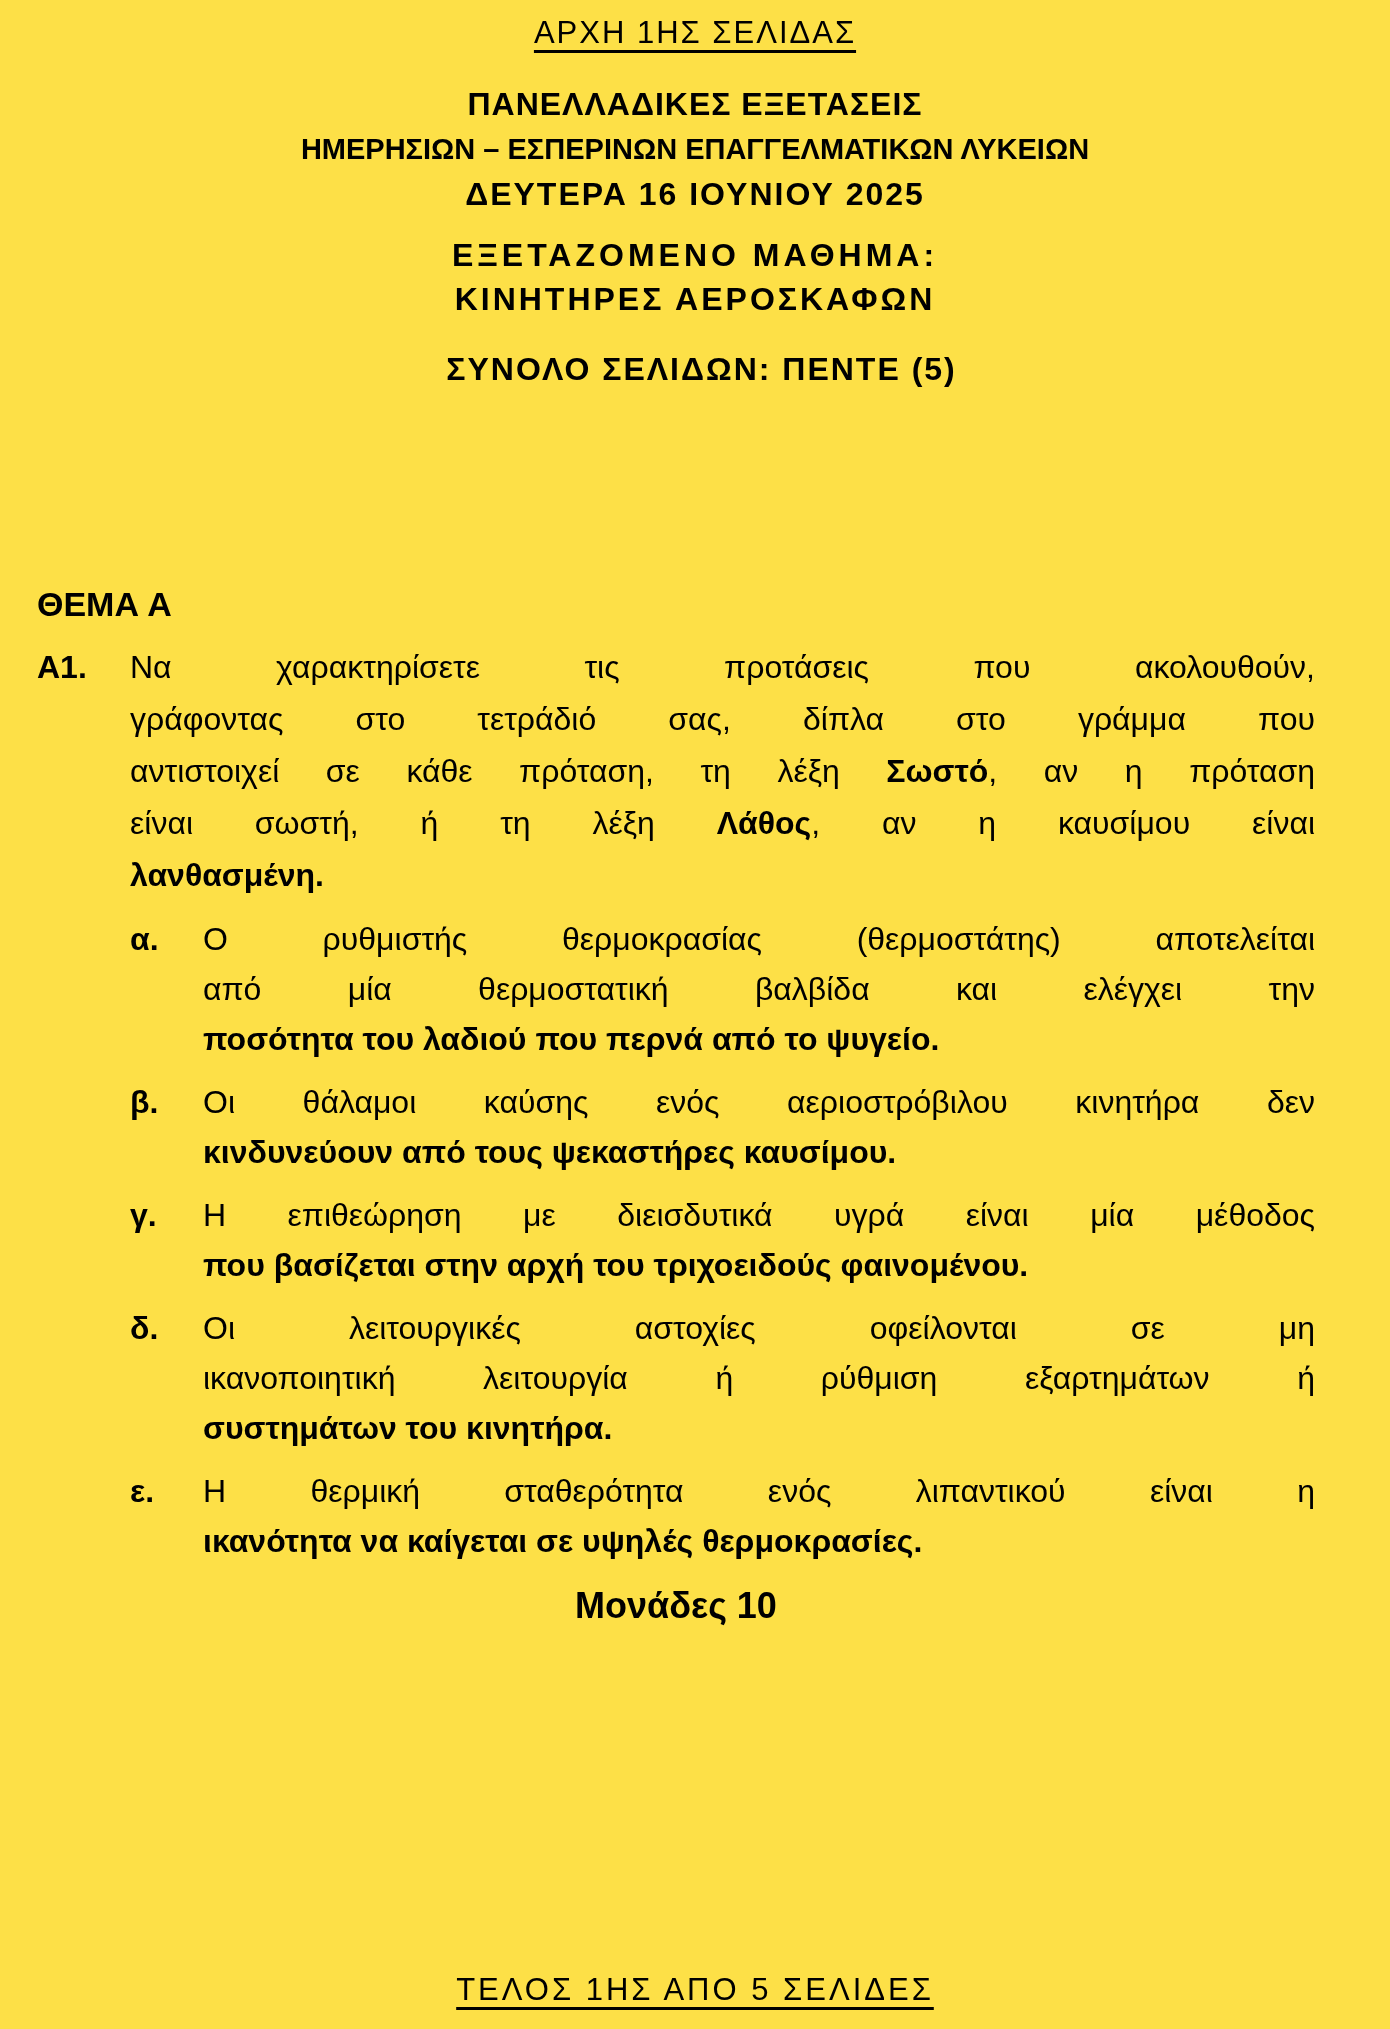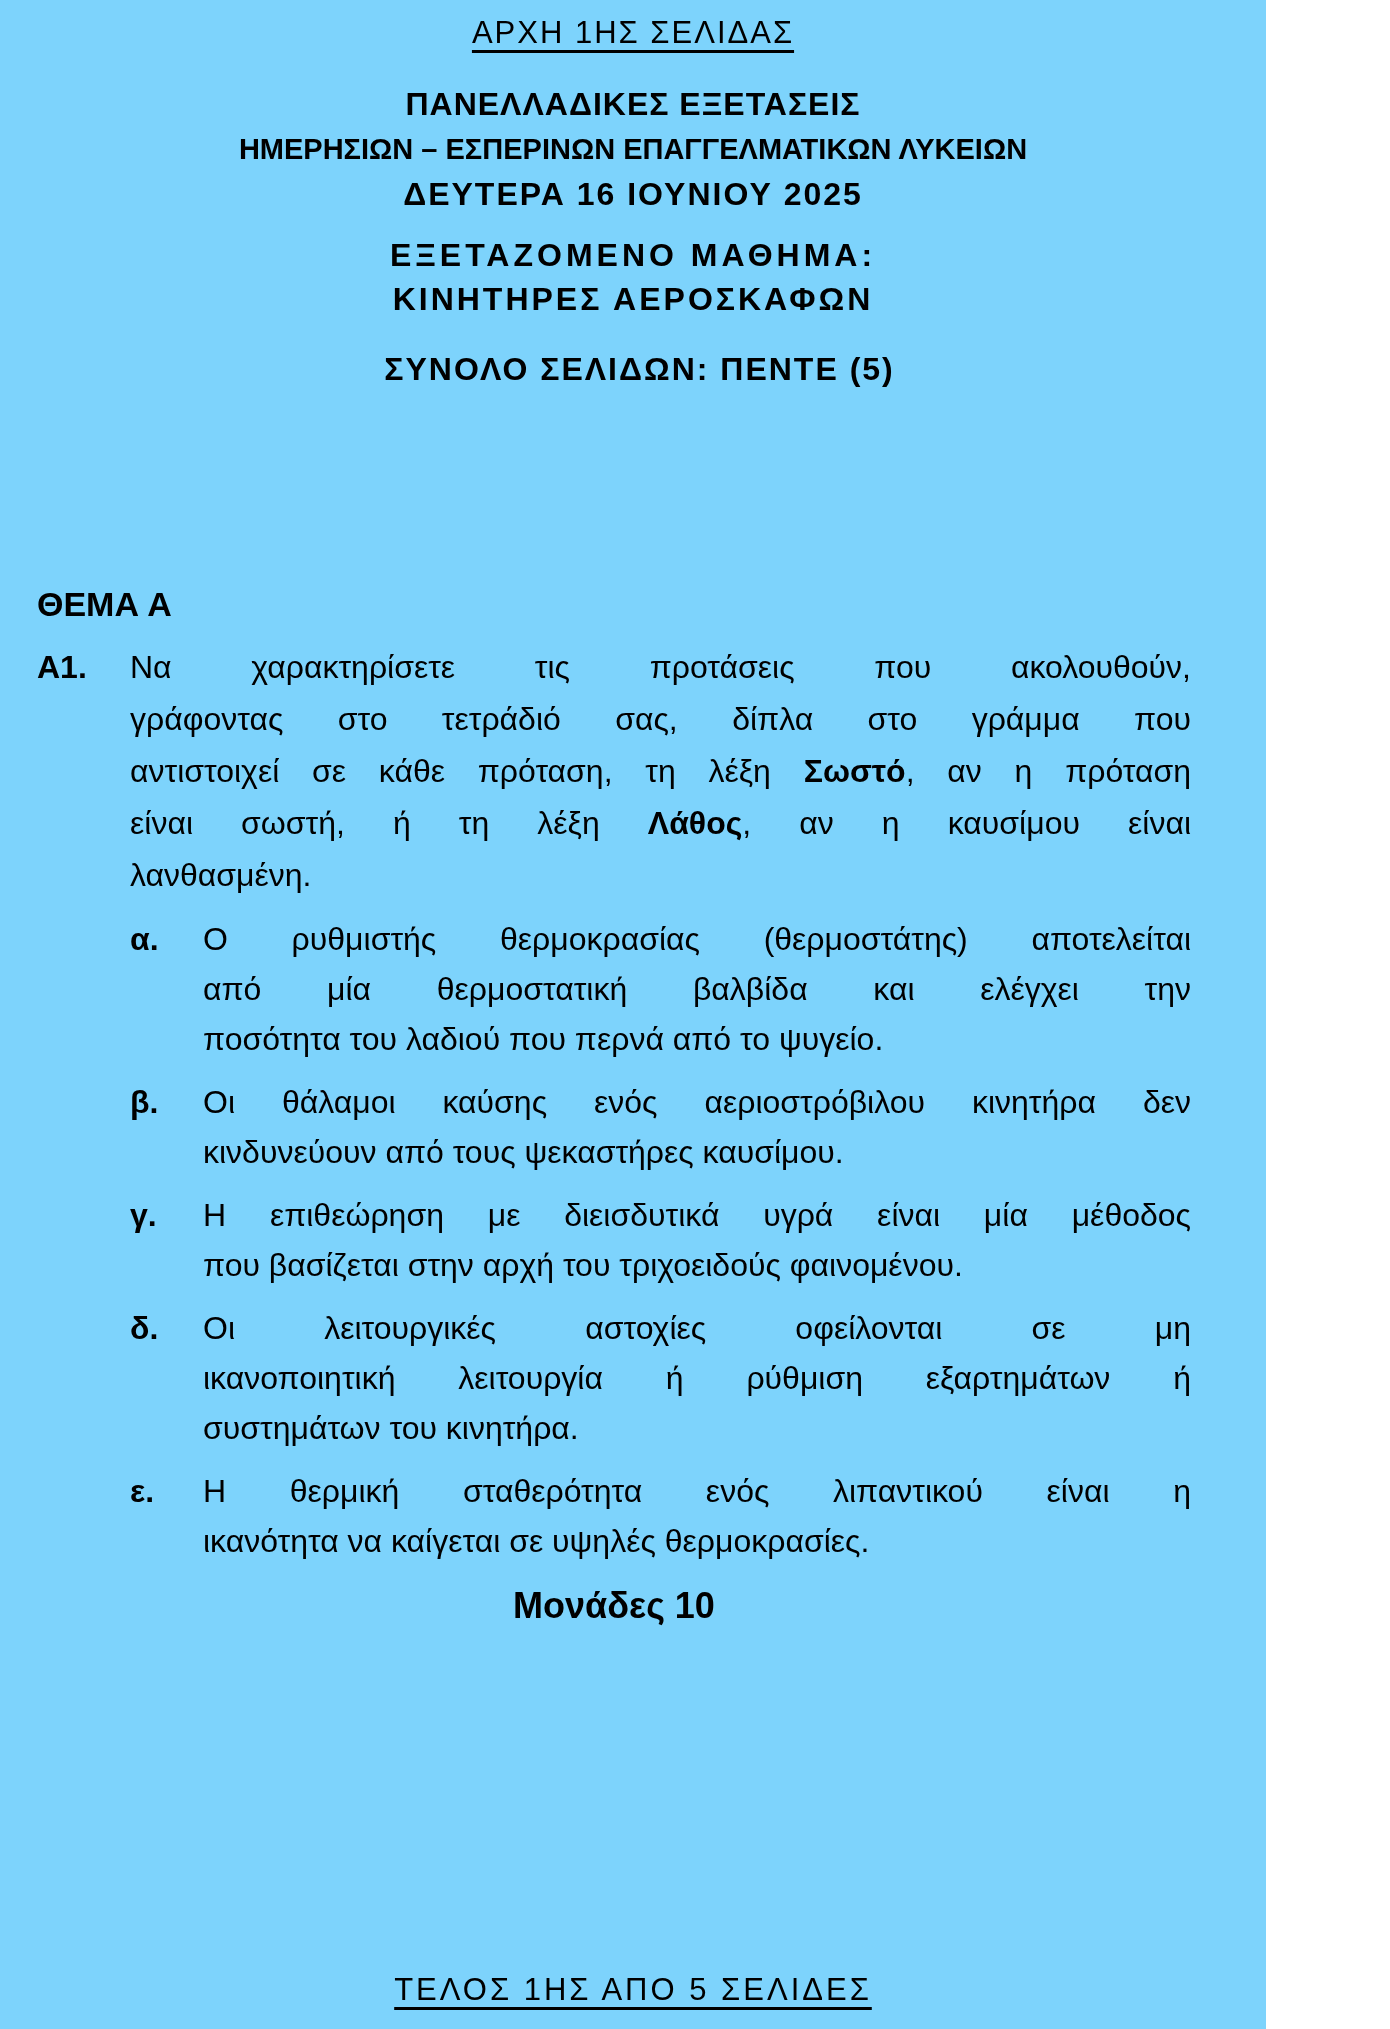--- a/index.html
+++ b/index.html
@@ -1,20 +1,20 @@
 <!DOCTYPE html>
 <html><head>
 <meta charset="utf-8">
 <style>
   html, body { margin: 0; padding: 0; background: #ffffff; }
   .page {
     position: relative;
-    width: 1266px;
+    width: 1390px;
     height: 2029px;
-    background: #7dd3fc;
+    background: #fde047;
     color: #000000;
     font-family: "Liberation Sans", sans-serif;
     overflow: hidden;
   }
   .header { text-align: center; padding-top: 14px; }
   .page-marker {
     font-size: 31px; line-height: 38px; letter-spacing: 2px;
     text-decoration: underline; text-underline-offset: 7px; text-decoration-thickness: 3px;
   }
   .title-block { margin-top: 30px; font-weight: bold; }
@@ -27,21 +27,21 @@
   .total-pages { margin-top: 26px; font-weight: bold; font-size: 32px; line-height: 44px; letter-spacing: 2px; padding-left: 13px; }
 
   .content { margin: 0 75px 0 37px; }
   .thema-title { margin-top: 192px; font-size: 34px; font-weight: bold; line-height: 42px; }
 
   .qrow { display: flex; margin-top: 16px; font-size: 32px; line-height: 52px; }
   .qlabel { width: 93px; flex: none; font-weight: bold; }
   .qtext { flex: 1; min-width: 0; }
 
   .pline { text-align: justify; text-align-last: justify; }
-  .pline.last { text-align-last: left; }
+  .pline.last { text-align-last: left; font-weight: bold; }
 
   .statement { display: flex; margin-top: 13px; padding-left: 93px; font-size: 32px; line-height: 50px; }
   .stlabel { width: 73px; flex: none; font-weight: bold; }
   .sttext { flex: 1; min-width: 0; }
 
   .points { margin-top: 18px; font-size: 36px; line-height: 44px; font-weight: bold; text-align: center; }
 
   .footer {
     position: absolute; left: 0; right: 0; top: 1972px; text-align: center;
     font-size: 31px; letter-spacing: 3px;

